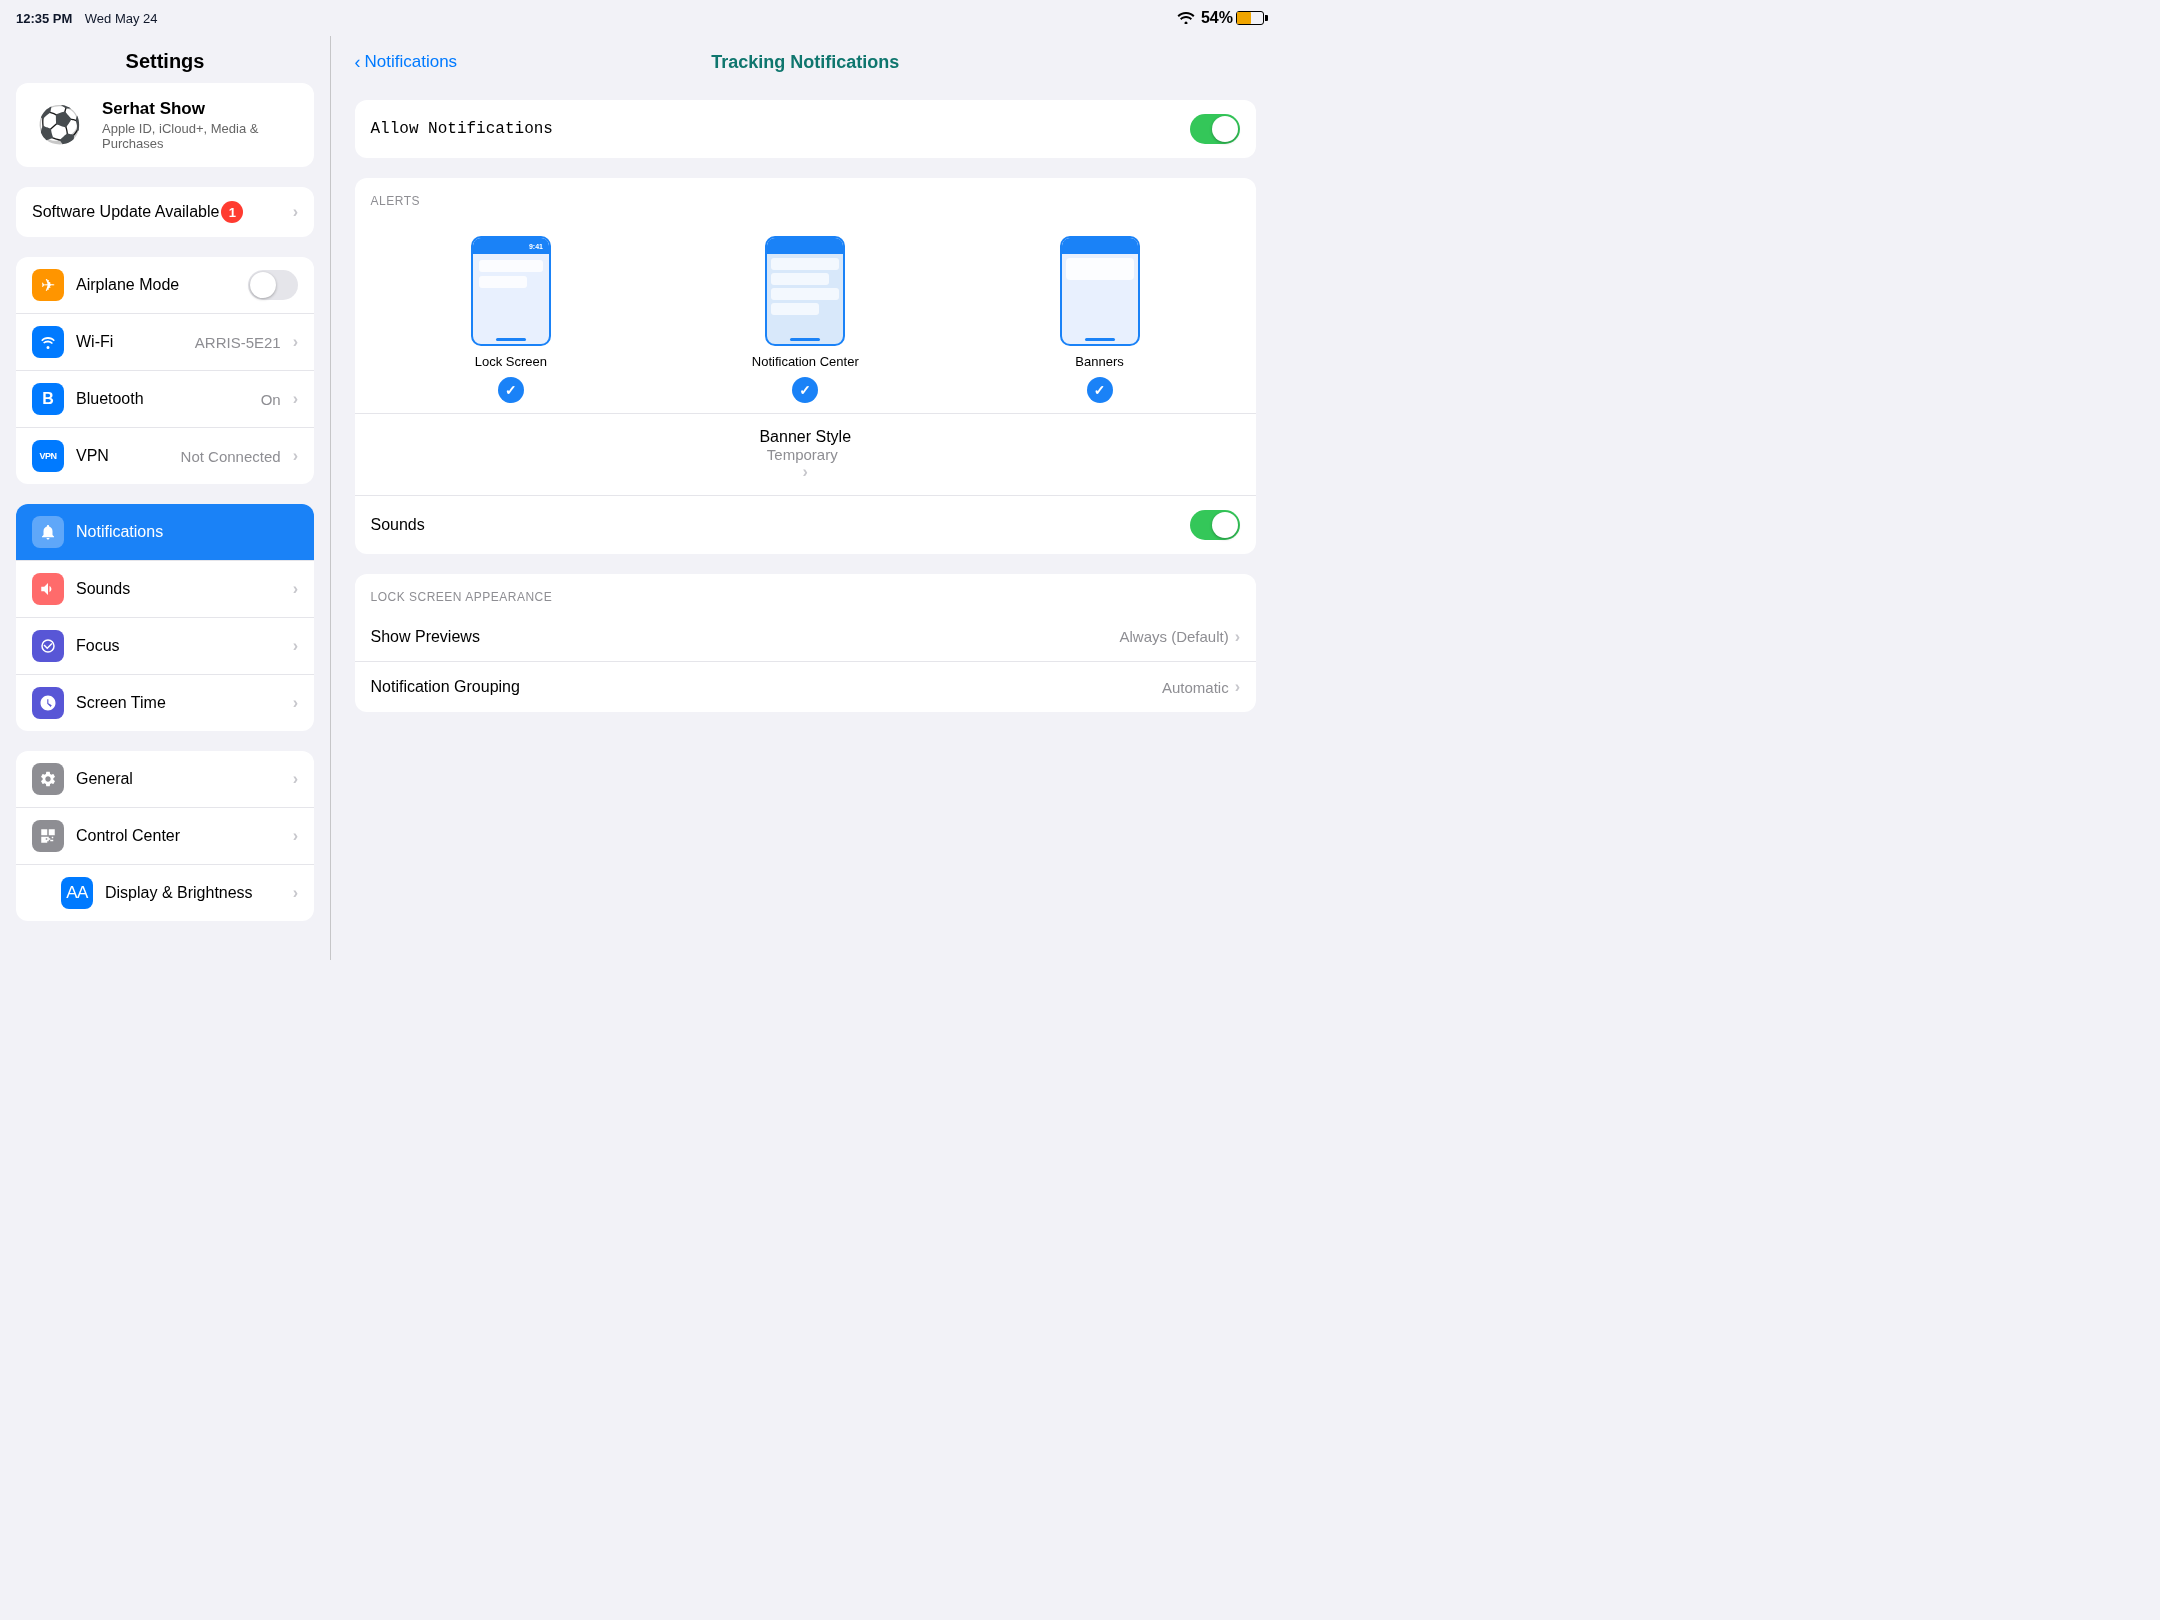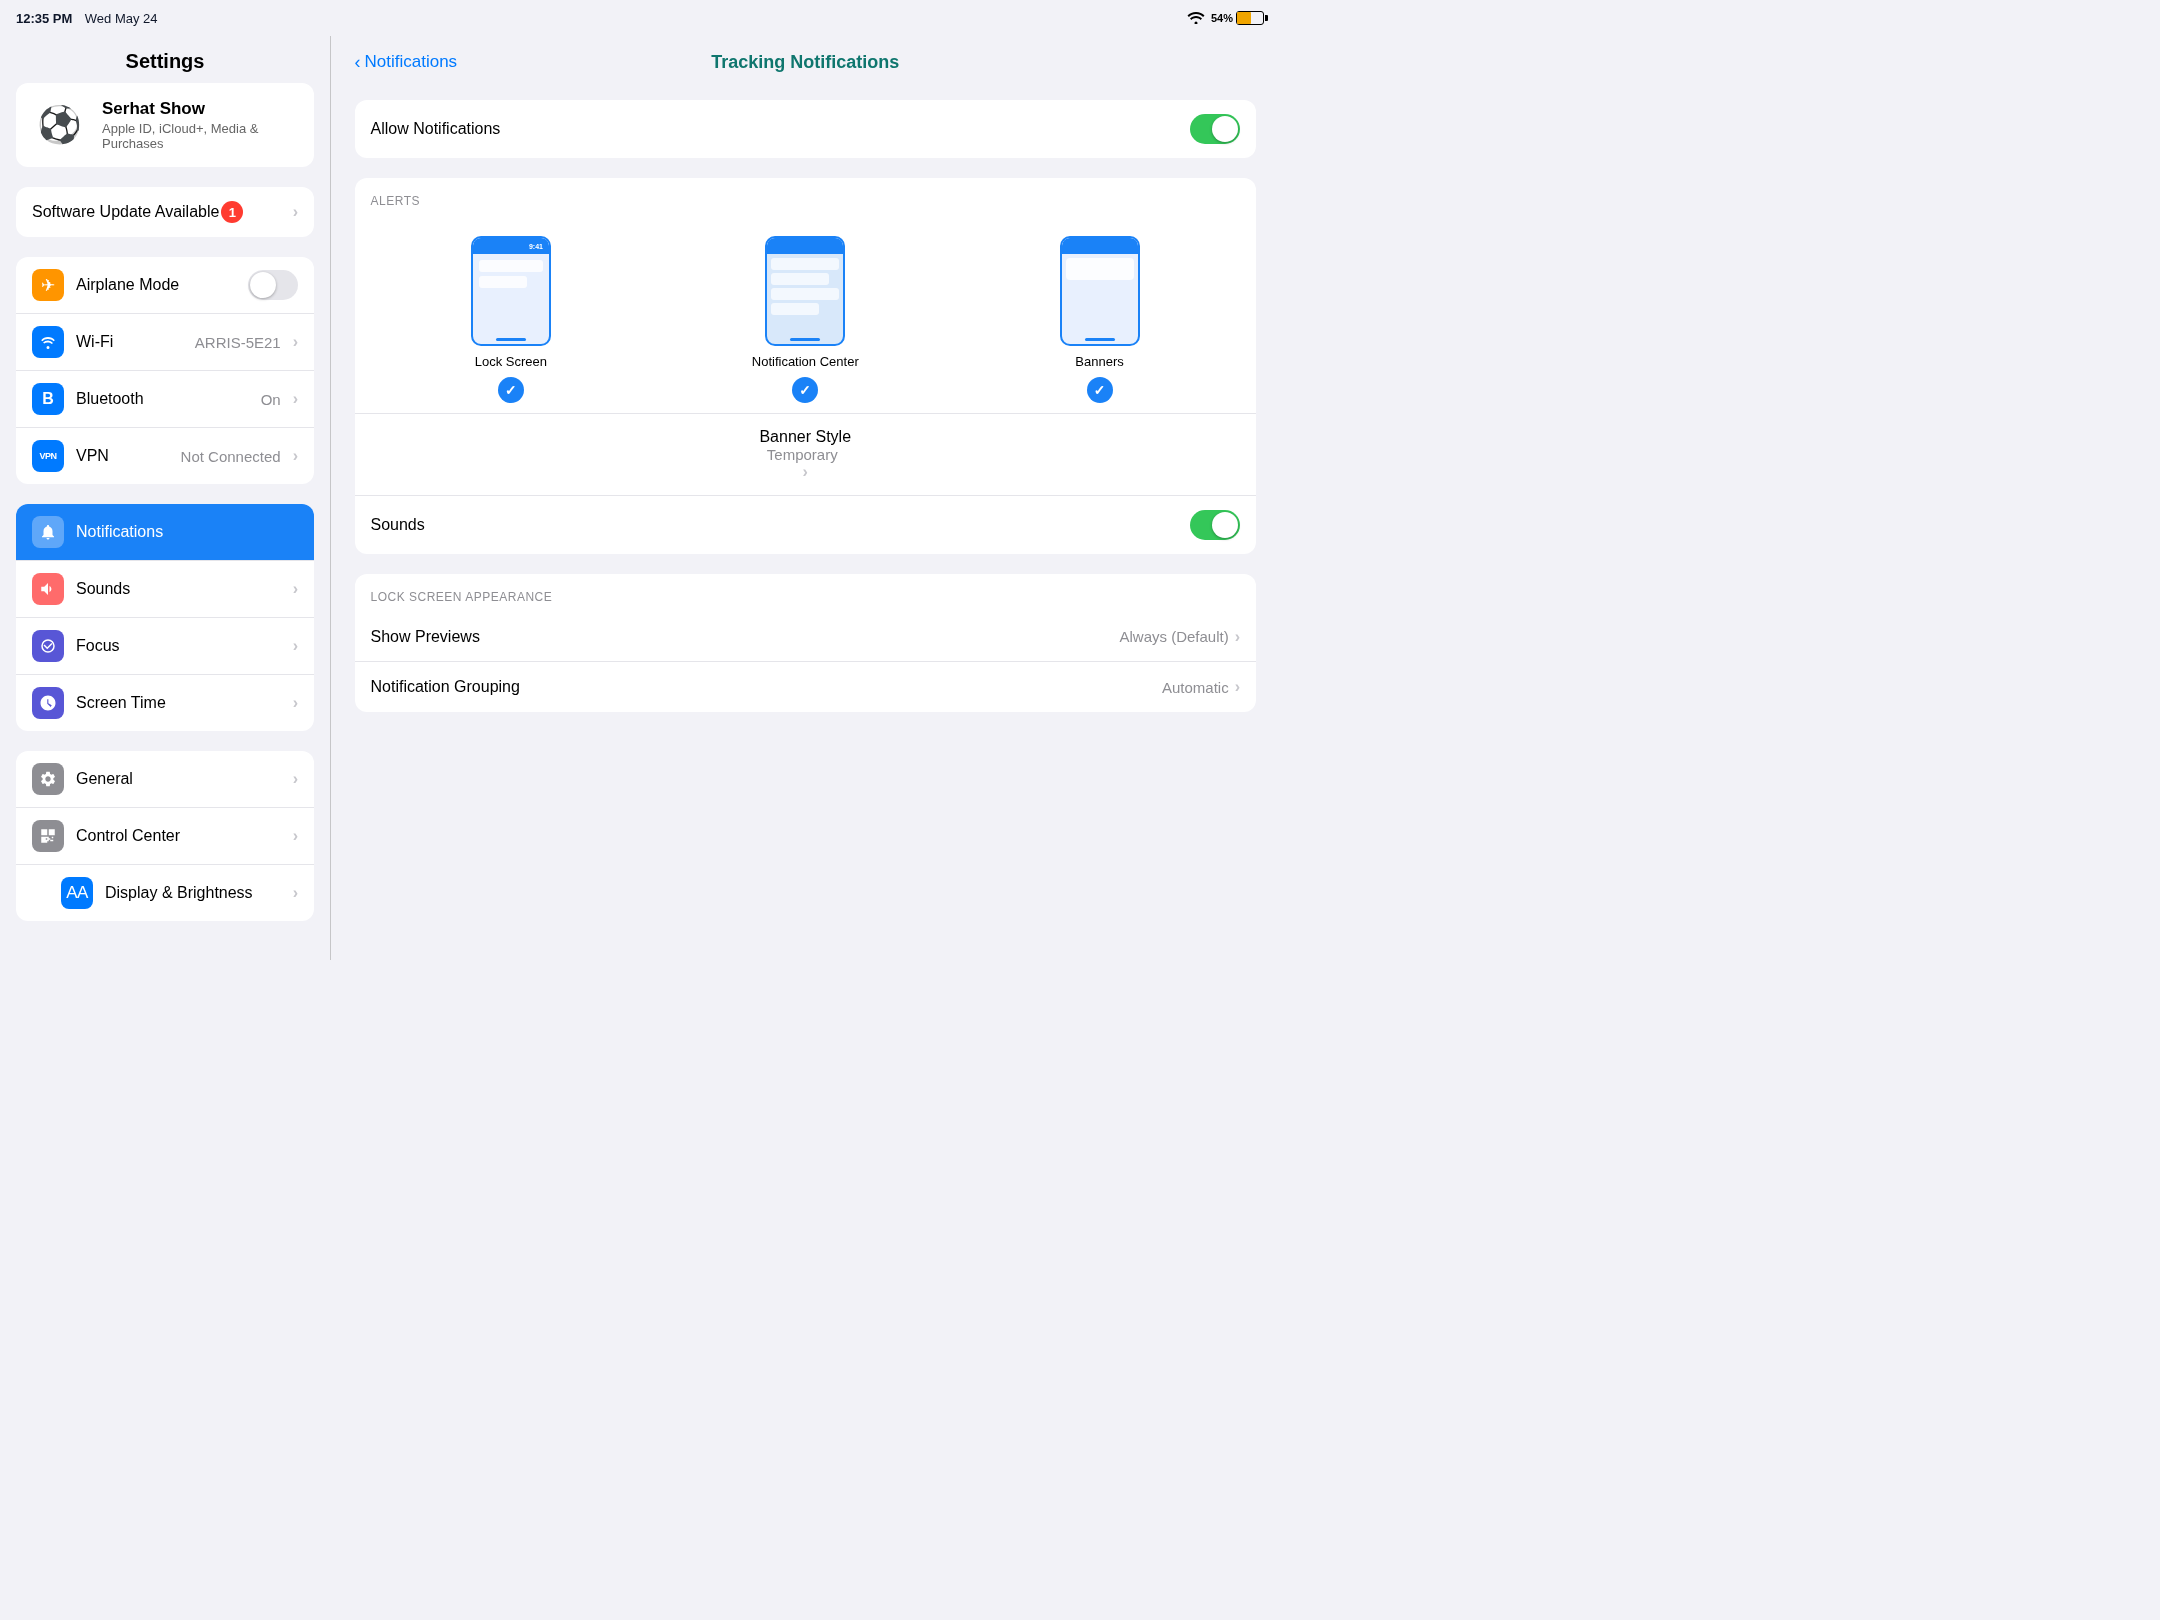--- a/index.html
+++ b/index.html
@@ -57,21 +57,21 @@
       background: #000;
       border-radius: 0 1px 1px 0;
     }
     .battery-fill {
       height: 100%;
       width: 54%;
       background: #f0a500;
       border-radius: 1px;
     }
     .battery-pct {
-      font-size: 11px;
+      font-size: 16px;
       font-weight: 600;
       color: #000;
     }
 
     
     .main-layout {
       display: flex;
       flex: 1;
       overflow: hidden;
     }
@@ -275,20 +275,21 @@
     .content-body {
       padding: 12px 24px;
     }
 
     
     .section-card {
       background: #fff;
       border-radius: 12px;
       margin-bottom: 20px;
       overflow: hidden;
+      font-family: Liberation Mono, monospace;
     }
     .section-label {
       font-size: 12px;
       font-weight: 400;
       color: #8e8e93;
       text-transform: uppercase;
       letter-spacing: 0.5px;
       padding: 16px 16px 8px;
     }
     .content-row {

